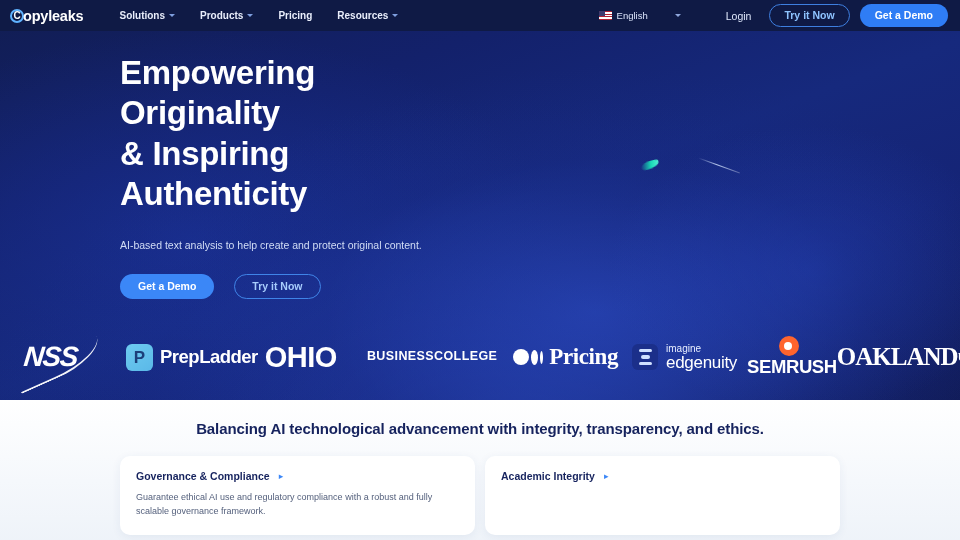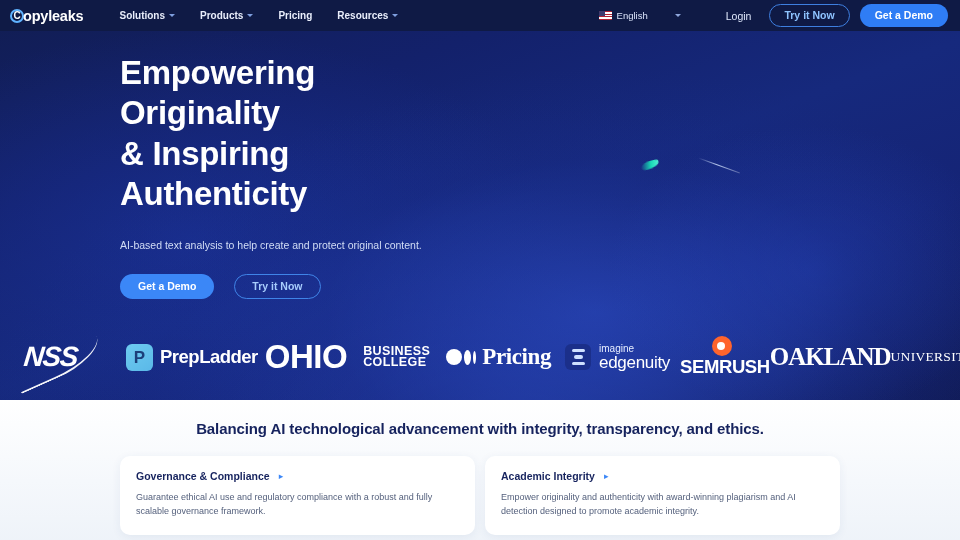--- a/index.html
+++ b/index.html
@@ -156,24 +156,24 @@
     width:27px; height:27px; border-radius:6px;
     background:linear-gradient(145deg,#6ecbf0,#5ab8e8);
     display:flex; align-items:center; justify-content:center;
     margin-right:7px;
   }
   .pl-icon span { color:#1c3f7a; font-weight:700; font-size:17px; line-height:1; }
   .pl-text { font-size:18.5px; font-weight:700; color:#ffffff; letter-spacing:-0.5px; }
 
   
   .ohio-main {
-    font-size:33px; font-weight:700; color:#ffffff; letter-spacing:-0.5px;
+    font-size:29px; font-weight:700; color:#ffffff; letter-spacing:-0.5px;
     font-family:"Liberation Sans", sans-serif;
   }
-  .ohio-stack { display:flex; flex-direction:column; line-height:0.92; margin-left:4px;padding-left:12px; }
+  .ohio-stack { display:flex; line-height:0.92; margin-left:18px;padding-left:12px; }
   .ohio-stack span { font-size:12.5px; font-weight:700; color:#ffffff; letter-spacing:0.4px; }
 
   
   .med-dots { display:flex; align-items:center; gap:2px; margin-right:6px; }
   .med-dots i { display:block; background:#ffffff; border-radius:50%; }
   .med-d1 { width:16px; height:16px; }
   .med-d2 { width:7px; height:15px; border-radius:50%; }
   .med-d3 { width:3px; height:13px; border-radius:40%; }
   .med-text { font-family:"Liberation Serif", serif; font-size:23px; font-weight:700; color:#ffffff; letter-spacing:-0.4px; }
 
@@ -375,17 +375,16 @@
         <span class="card-arrow">▸</span>
       </div>
       <div class="card-body">Guarantee ethical AI use and regulatory compliance with a robust and fully scalable governance framework.</div>
     </div>
 
     <div class="card">
       <div class="card-head">
         <span class="card-title">Academic Integrity</span>
         <span class="card-arrow">▸</span>
       </div>
-      <div class="card-body">Empower originality and authenticity with award-winning plagiarism and AI detection designed to promote academic integrity.</div>
     </div>
   </div>
 
 </div>
 
 </body></html>

